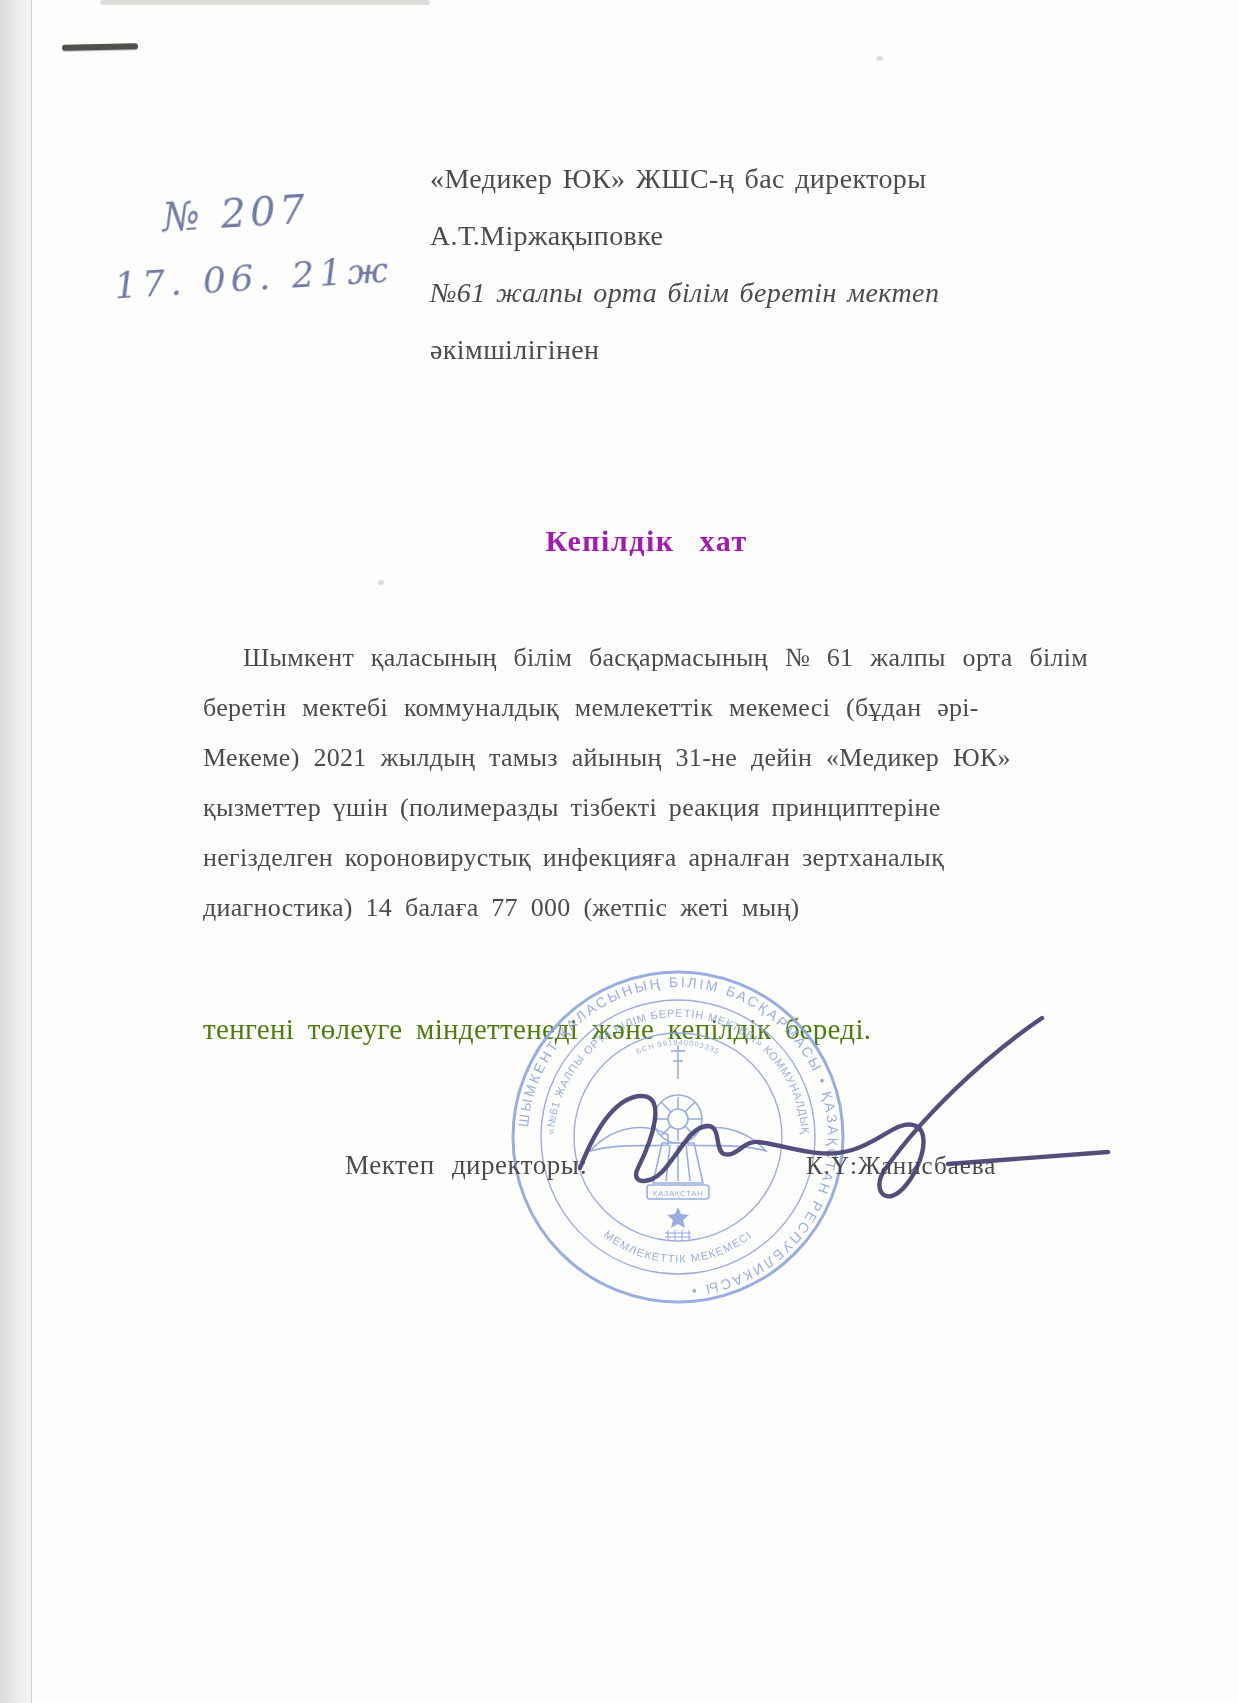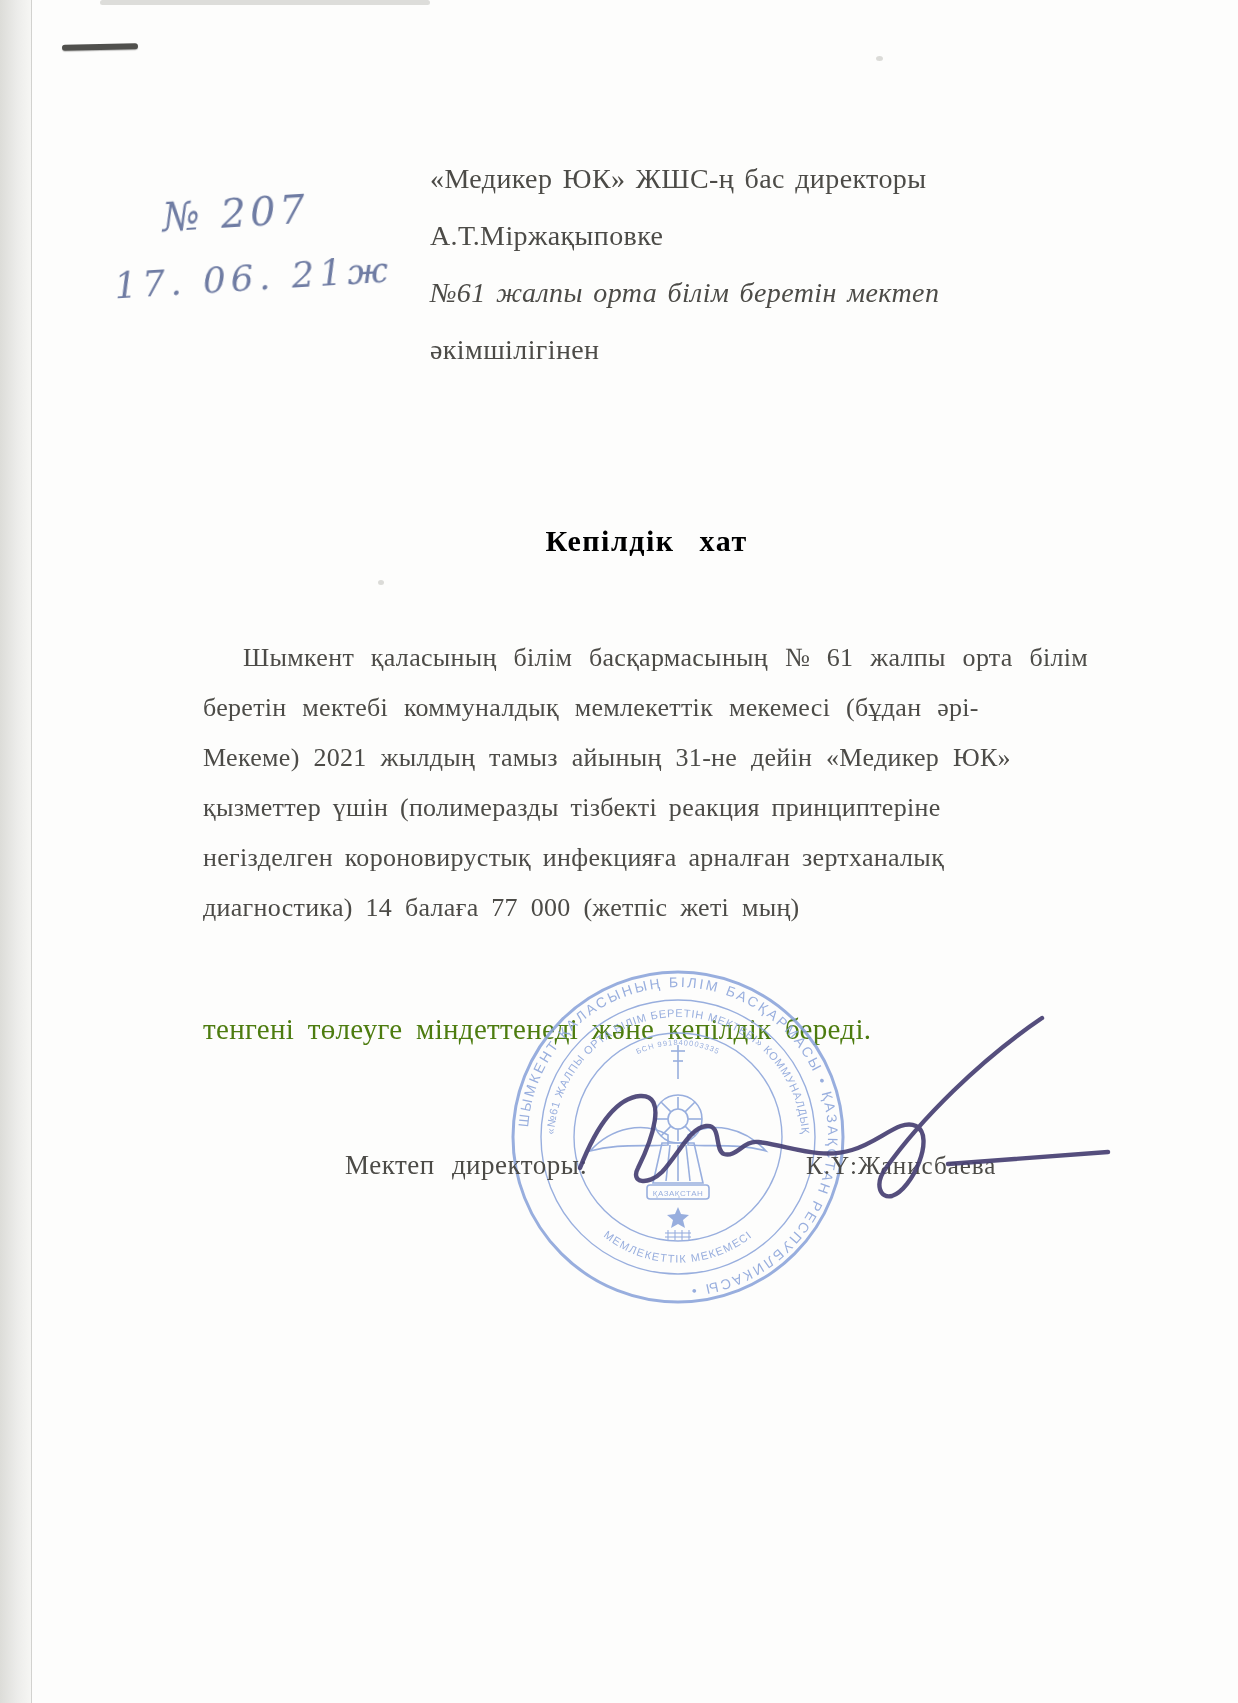--- a/index.html
+++ b/index.html
@@ -50,21 +50,21 @@
   .header-block .hdr-line:nth-child(1){padding-right:102px;}
   .header-block .hdr-line:nth-child(2){padding-right:102px;}
   .header-block .hdr-line:nth-child(3){padding-right:107px;font-style:italic;}
   .header-block .hdr-line:nth-child(4){padding-right:0px;}
   
   .letter-title{
     position:absolute;top:524px;left:0;right:0;
     text-align:center;padding-left:55px;
     font-size:30px;font-weight:bold;
     word-spacing:16px;letter-spacing:1.5px;
-    color:#000000;
+    color:#a21caf;
   }
   
   .body-block{
     position:absolute;left:203px;top:633px;width:905px;
     font-size:26px;line-height:50px;letter-spacing:.3px;
     color:#4c4b47;
   }
   .body-line{white-space:nowrap;word-spacing:5px;}
   .body-line:nth-child(1){text-indent:40px;word-spacing:10px;}
   .body-line:nth-child(2){word-spacing:9px;}

